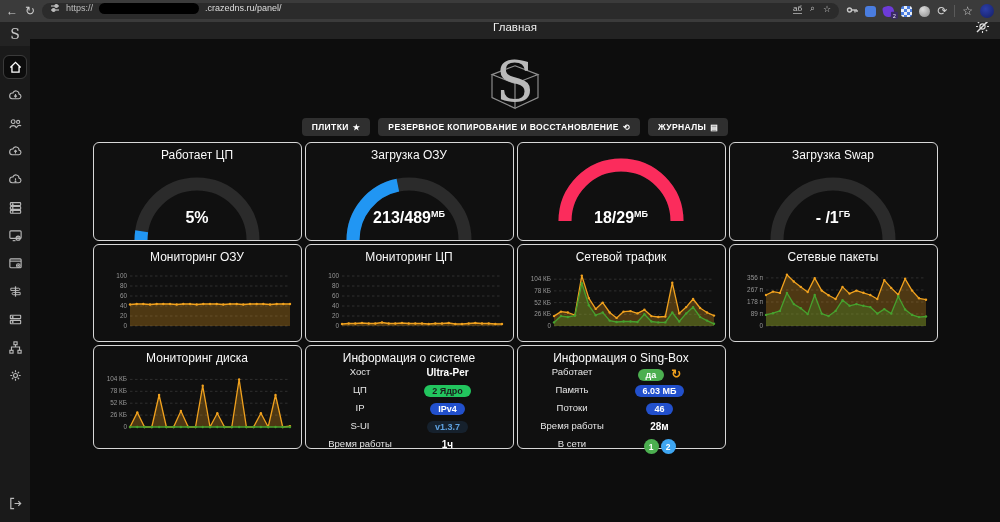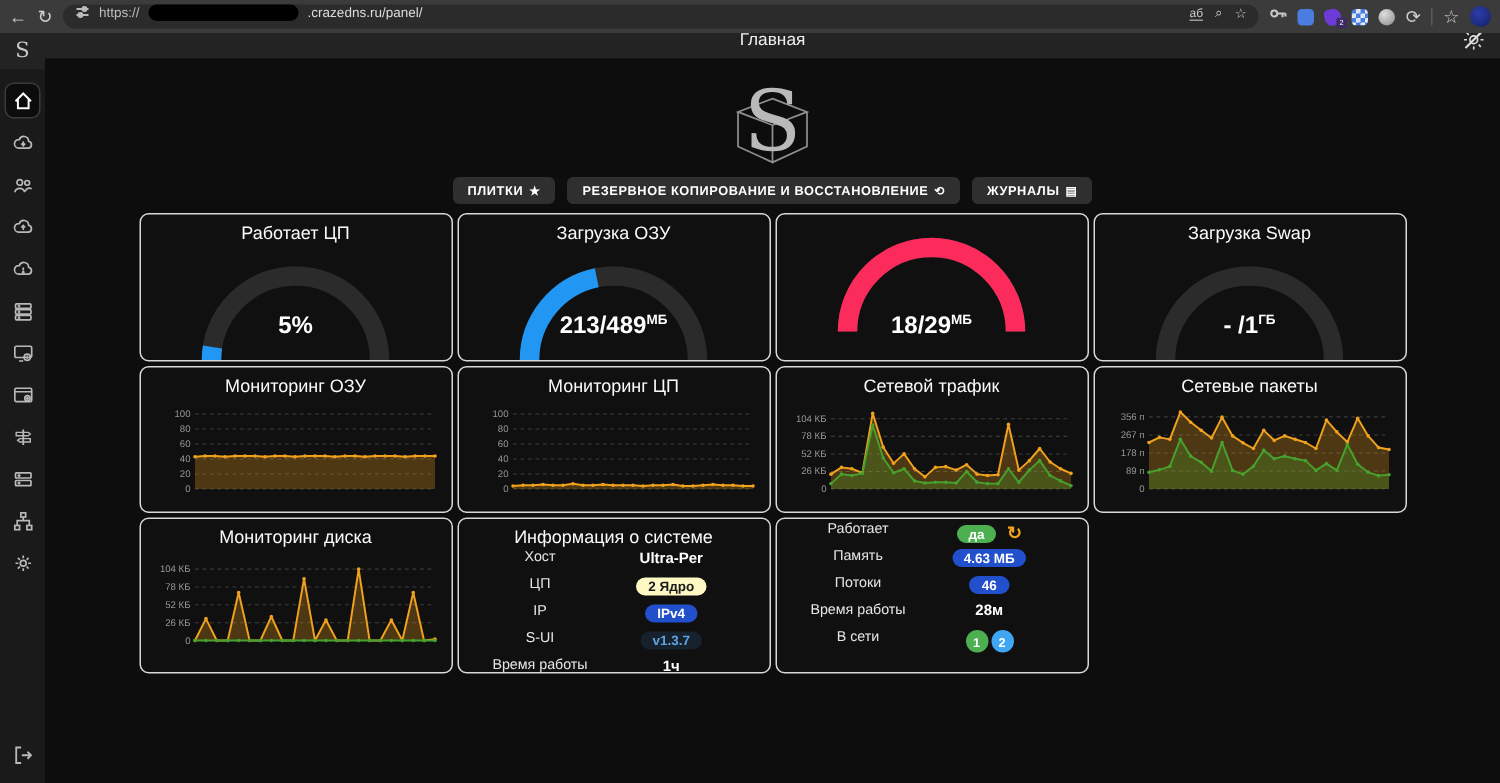--- a/index.html
+++ b/index.html
@@ -73,21 +73,21 @@
                  color:#fff; font-size:16px; font-weight:bold; }
   .gauge-value sup { font-size:9px; }
   .chart-box { margin-top:1px; display:flex; justify-content:center; }
   .spacer { flex:1; visibility:hidden; }
 
   
   .irow { display:flex; align-items:flex-start; margin:2px 16px; min-height:16px; }
   .ilabel { width:44%; text-align:center; color:#e6e6e6; font-size:9.5px; line-height:1.1; }
   .ival { width:56%; text-align:center; color:#fff; font-size:10px; font-weight:bold; }
   .pill { display:inline-block; padding:1px 8px; border-radius:9px; font-size:9px; font-weight:bold; }
-  .pill-light { background:#fef9c3; color:#1c1c1c; }
+  .pill-light { background:#22c55e; color:#1c1c1c; }
   .pill-blue { background:#2250cc; color:#fff; }
   .pill-ghost { background:rgba(64,158,255,.12); color:#5fa2e0; }
   .pill-green { background:#4caf50; color:#fff; }
   .circle { display:inline-flex; width:15px; height:15px; border-radius:50%; align-items:center;
             justify-content:center; color:#fff; font-size:8.5px; font-weight:bold; margin:0 1px; }
   .circle-green { background:#4caf50; }
   .circle-blue { background:#3ea6f2; }
   .restart { color:#f0a11e; font-size:12px; margin-left:7px; cursor:pointer; font-weight:bold; }
 </style>
 </head>
@@ -647,27 +647,28 @@
             <div class="ilabel">S-UI</div>
           <div class="ival"><span class="pill pill-ghost">v1.3.7</span></div>
           </div>
         <div class="irow">
             <div class="ilabel">Время работы</div>
           <div class="ival">1ч</div>
           </div>
       </div>
 
       <div class="card row3-card">
+        <div class="card-title">Информация о Sing-Box</div>
         <div class="irow">
             <div class="ilabel">Работает</div>
           <div class="ival"><span class="pill pill-green">да</span><span class="restart">↻</span></div>
           </div>
         <div class="irow">
             <div class="ilabel">Память</div>
-          <div class="ival"><span class="pill pill-blue">4.63 МБ</span></div>
+          <div class="ival"><span class="pill pill-blue">6.03 МБ</span></div>
           </div>
         <div class="irow">
             <div class="ilabel">Потоки</div>
           <div class="ival"><span class="pill pill-blue">46</span></div>
           </div>
         <div class="irow">
             <div class="ilabel">Время работы</div>
           <div class="ival">28м</div>
           </div>
         <div class="irow">

